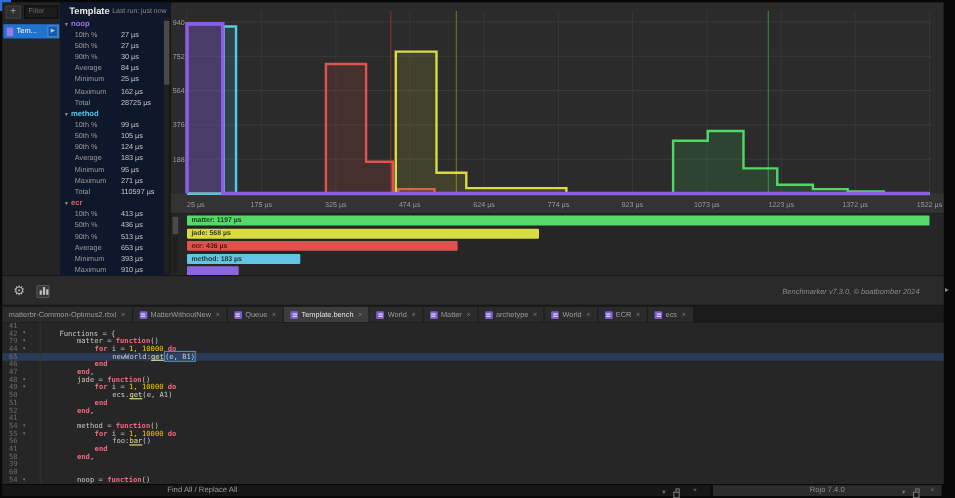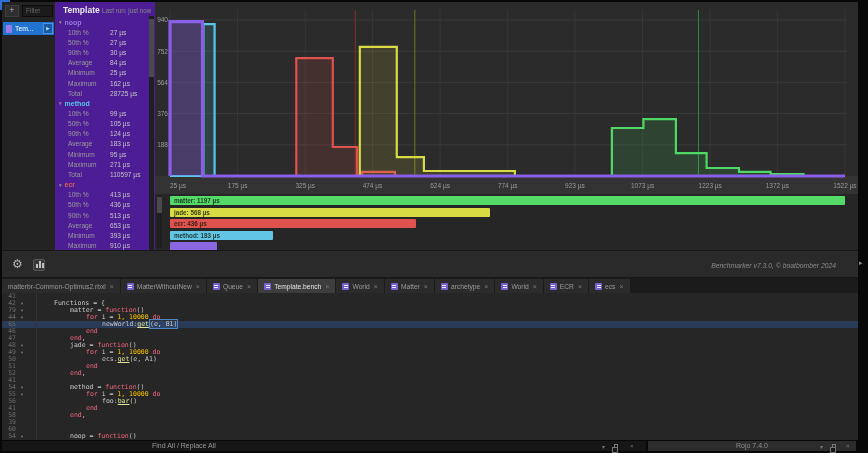--- a/index.html
+++ b/index.html
@@ -15,21 +15,21 @@
              border:1px solid #3e3e3e; color:#aaa; font-size:9px; line-height:9px; text-align:center; }
   #filter-box { left:20px; top:3px; width:31px; height:12px; background:#1b1b1b;
                 border:1px solid #0c0c0c; color:#686868; font-size:6.5px; line-height:10px; padding-left:3px; }
   #sb-item { left:1px; top:20px; width:51px; height:13px; background:#2173cf;
              display:flex; align-items:center; }
   #sb-item .bicon { width:6px; height:8px; background:#9a7ae6; border-radius:1px; margin:0 3px 0 3px; flex:none; }
   #sb-item .blabel { color:#fff; font-size:6.8px; flex:1; overflow:hidden; white-space:nowrap; }
   #sb-item .bplay { width:10px; height:11px; background:#1859a3; border:1px solid #4b94e2;
                     color:#a8d0f5; font-size:5px; line-height:9px; text-align:center; margin-right:1px; flex:none; }
 
-  #stats { left:55px; top:2px; width:100px; height:248px; background:#4c1d95; overflow:hidden; }
+  #stats { left:55px; top:2px; width:100px; height:248px; background:#0f172a; overflow:hidden; }
   #stats-title { left:8px; top:3px; font-size:8.5px; font-weight:bold; color:#eaeaea; }
   #stats-lastrun { left:47px; top:4.5px; font-size:6.3px; color:#8a8a8a; }
   #stats-list { left:0; top:15px; width:94px; }
   .sghead { height:10px; display:flex; align-items:center; font-size:7px; font-weight:bold; padding-left:4px; }
   .sghead .chev { color:#8a8a8a; font-size:5px; margin-right:3px; }
   .srow { height:10.2px; display:flex; align-items:center; font-size:6.6px; padding-left:13px; }
   .srow .slabel { color:#9a9a9a; width:42px; flex:none; }
   .srow .sval { color:#c4c4c4; }
   #stats-scroll { left:94px; top:14px; width:5px; height:234px; background:#1f1f1f; }
   #stats-thumb { left:0; top:3px; width:5px; height:58px; background:#4a4a4a; }
@@ -69,21 +69,21 @@
   
   #editor { left:2px; top:293px; width:856px; height:147px; background:#262626; overflow:hidden;
             font-family:"DejaVu Sans Mono",monospace; font-size:6.5px; }
   #gutter-sep { left:36px; top:293px; width:1px; height:147px; background:#333; }
   .eline { height:7px; line-height:7px; display:flex; white-space:pre; }
   .eline.current { background:#2a3b58; }
   .lnum { width:14px; text-align:right; color:#6b6b6b; flex:none; }
   .fold { width:12px; text-align:center; color:#8c8c8c; font-size:5px; flex:none; }
   .gpad { width:10px; flex:none; }
   .code { color:#c8c8c8; }
-  .tok-k { color:#f2677f; font-weight:normal; }
+  .tok-k { color:#f2677f; font-weight:bold; }
   .tok-n { color:#ffc600;text-align:right; }
   .tok-m { color:#e2e392; text-decoration:underline;text-align:center; }
   .tok-sel { border:1px solid #4e86c8; background:rgba(78,134,200,0.13); }
 
   
   #findbar { left:2px; top:441px; width:644px; height:10px; background:#161616; }
   #find-label { left:150px; top:1px; font-size:7px; color:#9a9a9a; }
   .mini-ic { color:#777; font-size:6px; top:1.5px; }
   .copy-ic { width:4px; height:4px; border:1px solid #777; top:3px; }
   .copy-ic:after { content:""; position:absolute; left:-3px; top:1.5px; width:4px; height:4px;

